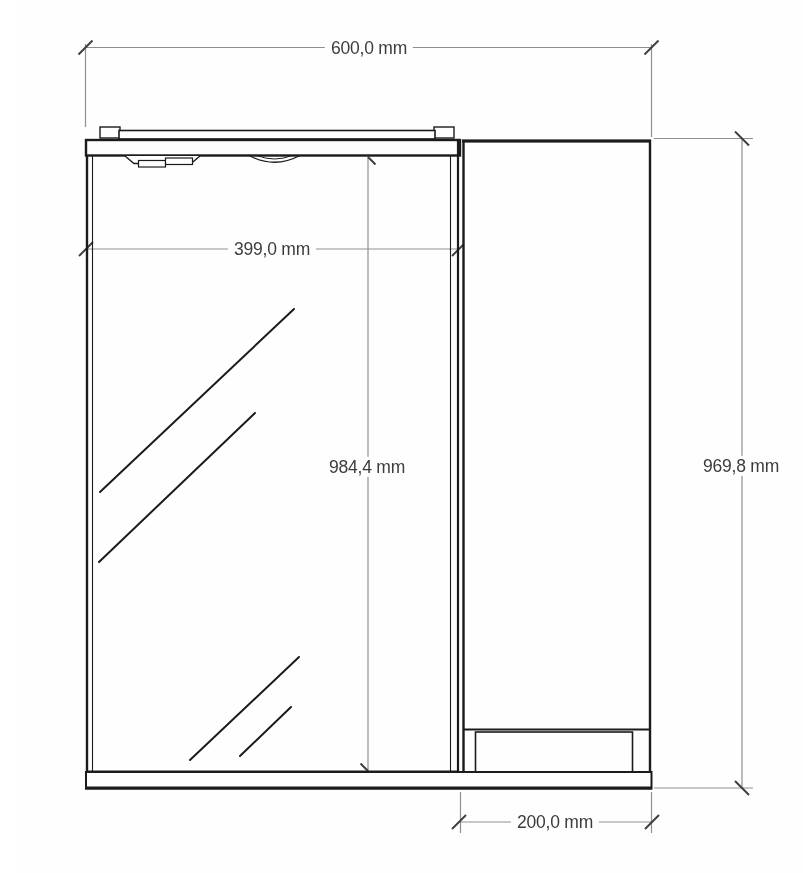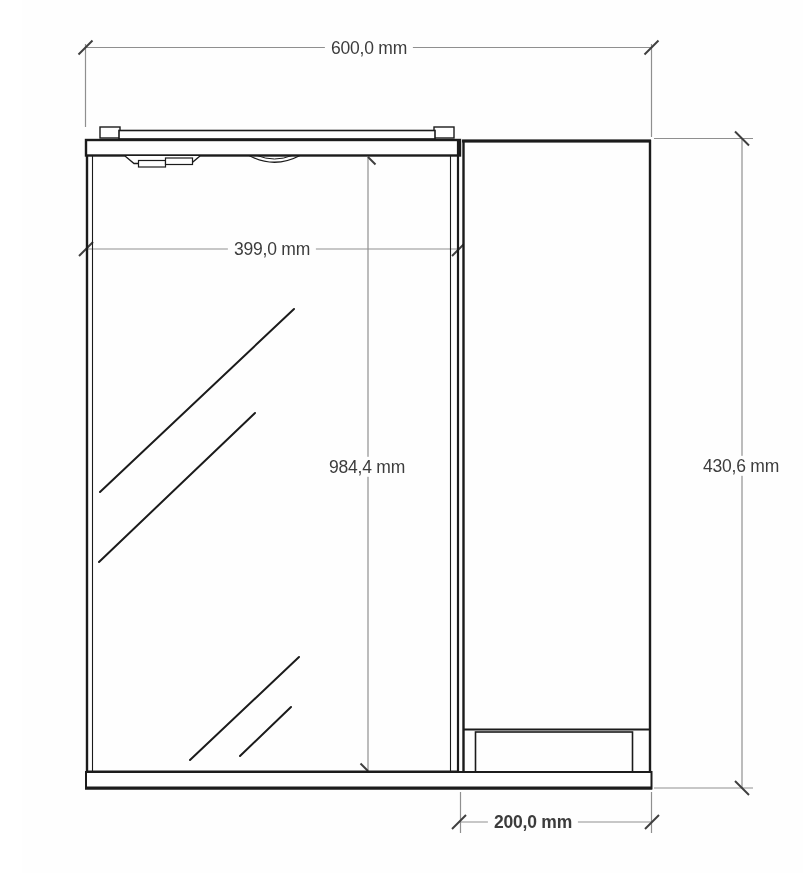--- a/index.html
+++ b/index.html
@@ -129,16 +129,16 @@
       <line class="blk" x1="63" y1="788" x2="630" y2="788" stroke-width="2.8"></line>
     </g>
   </svg>
 
   <div class="dim-label" style="left:347px; top:47.5px;">600,0 mm</div>
 
   <div class="dim-label" style="left:250px; top:249px;">399,0 mm</div>
 
   <div class="dim-label" style="left:345px; top:467px;">984,4 mm</div>
 
-  <div class="dim-label" style="left:719px; top:466px;">430,6 mm</div>
+  <div class="dim-label" style="left:719px; top:466px;">969,8 mm</div>
 
-  <div class="dim-label" style="left:511px; top:822px;font-weight:bold;">200,0 mm</div>
+  <div class="dim-label" style="left:533px; top:822px;">200,0 mm</div>
 </div>
 
 </body></html>

